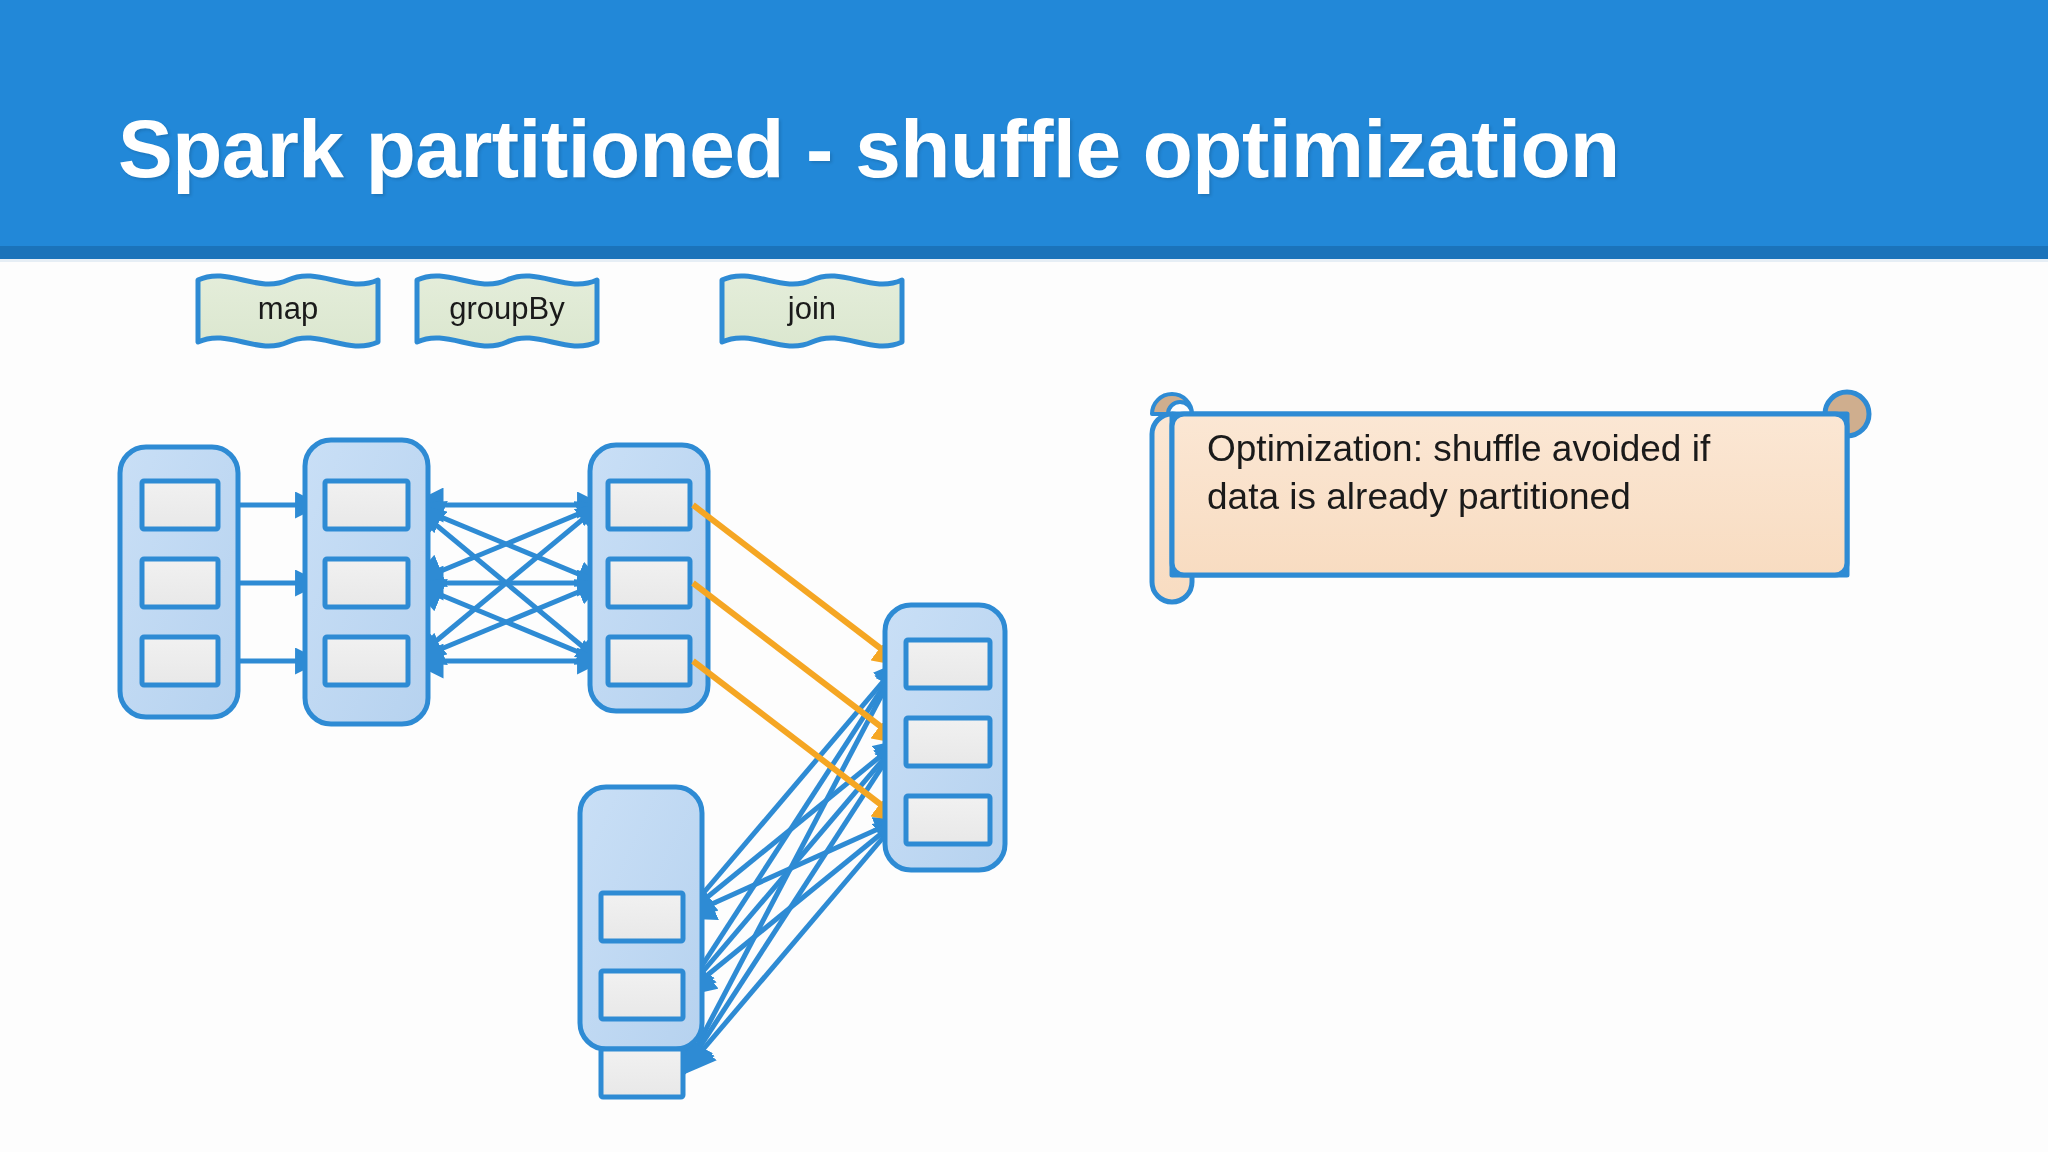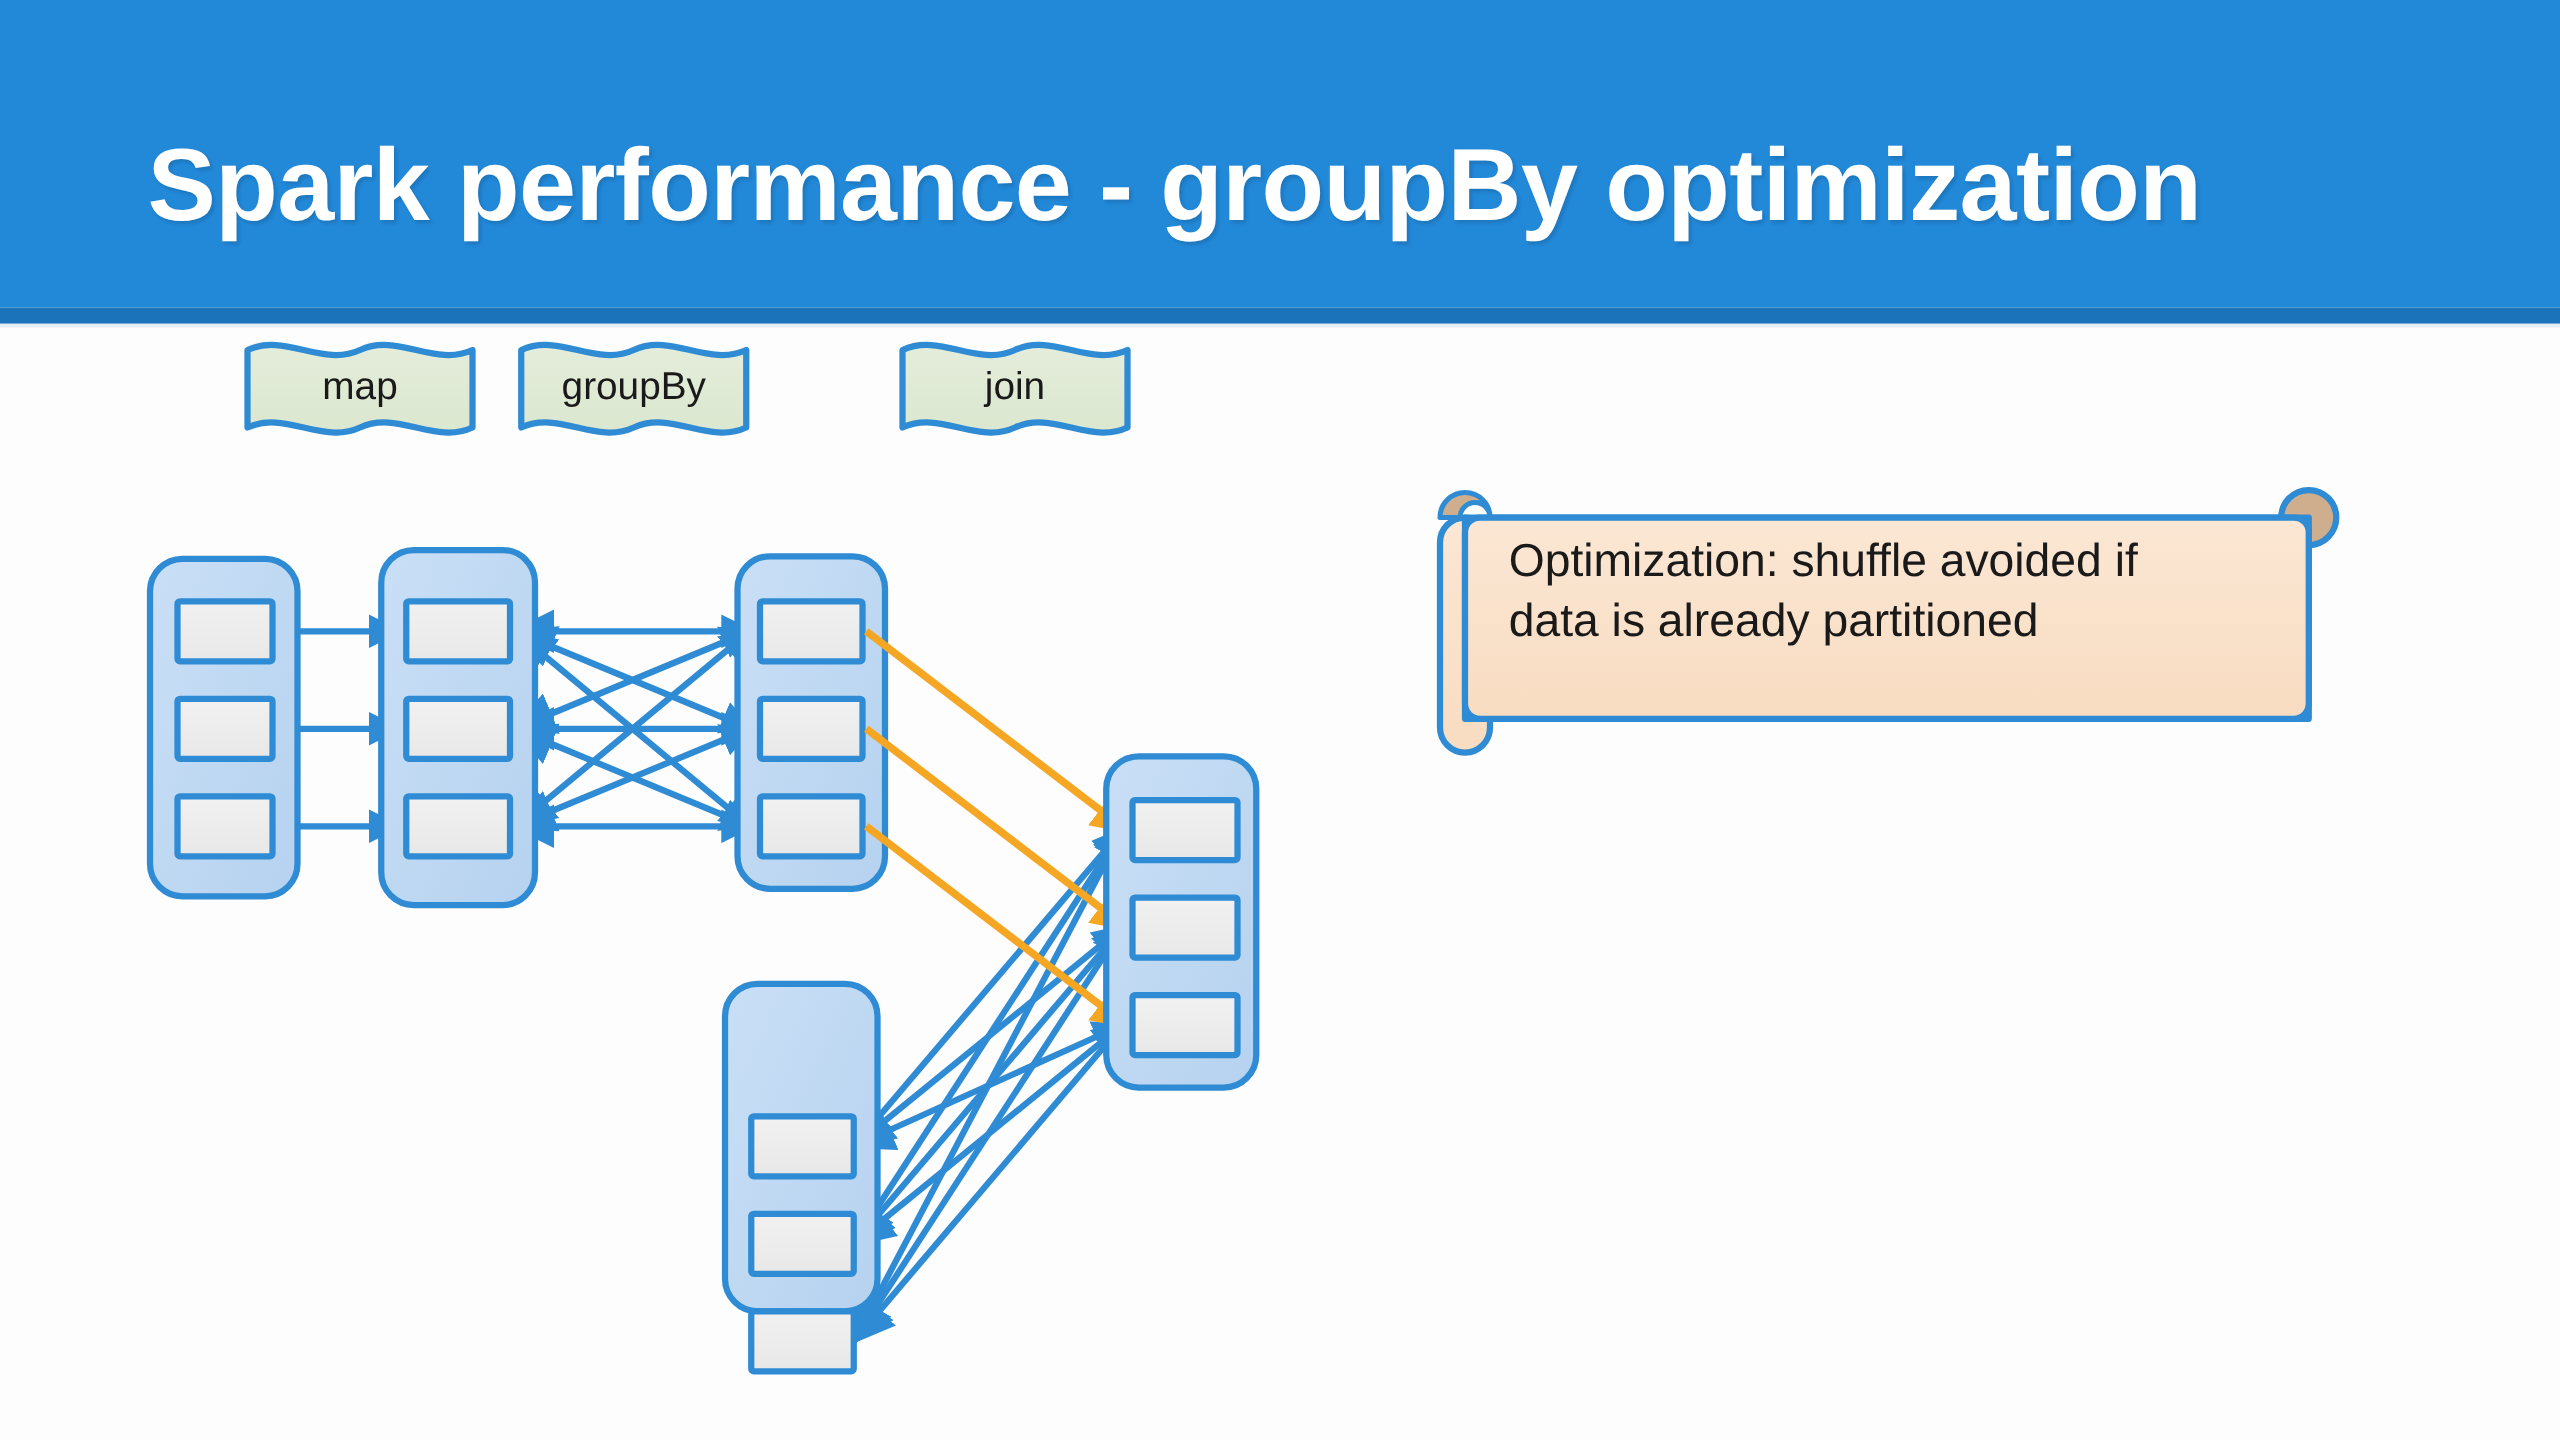--- a/index.html
+++ b/index.html
@@ -79,21 +79,21 @@
   }
 </style>
 </head>
 <body>
 
 <div id="slide">
 
   <div id="title-banner"></div>
   <div id="title-underbar"></div>
   <div id="title-shadowline"></div>
-  <div id="slide-title">Spark performance - groupBy optimization</div>
+  <div id="slide-title">Spark partitioned - shuffle optimization</div>
 
   <svg id="diagram" viewBox="0 0 2048 890">
     <defs>
 
       <linearGradient id="gradContainer" x1="0" y1="0" x2="1" y2="1">
         <stop offset="0%" stop-color="#c9dff6"></stop>
         <stop offset="100%" stop-color="#b6d2ef"></stop>
       </linearGradient>
       <linearGradient id="gradBox" x1="0" y1="0" x2="0" y2="1">
         <stop offset="0%" stop-color="#f1f1f1"></stop>

